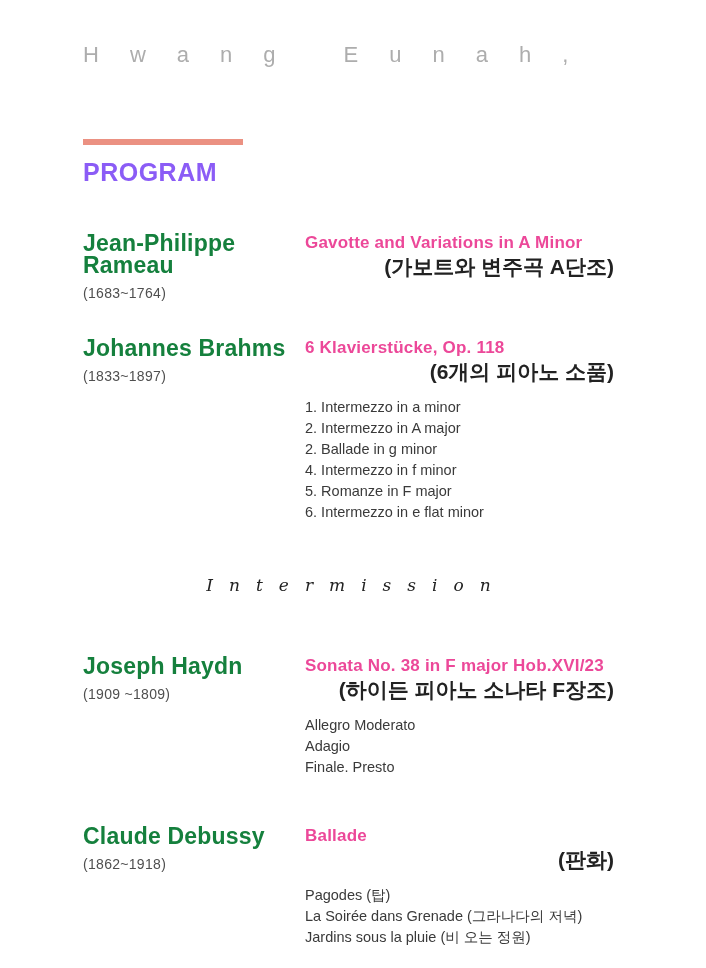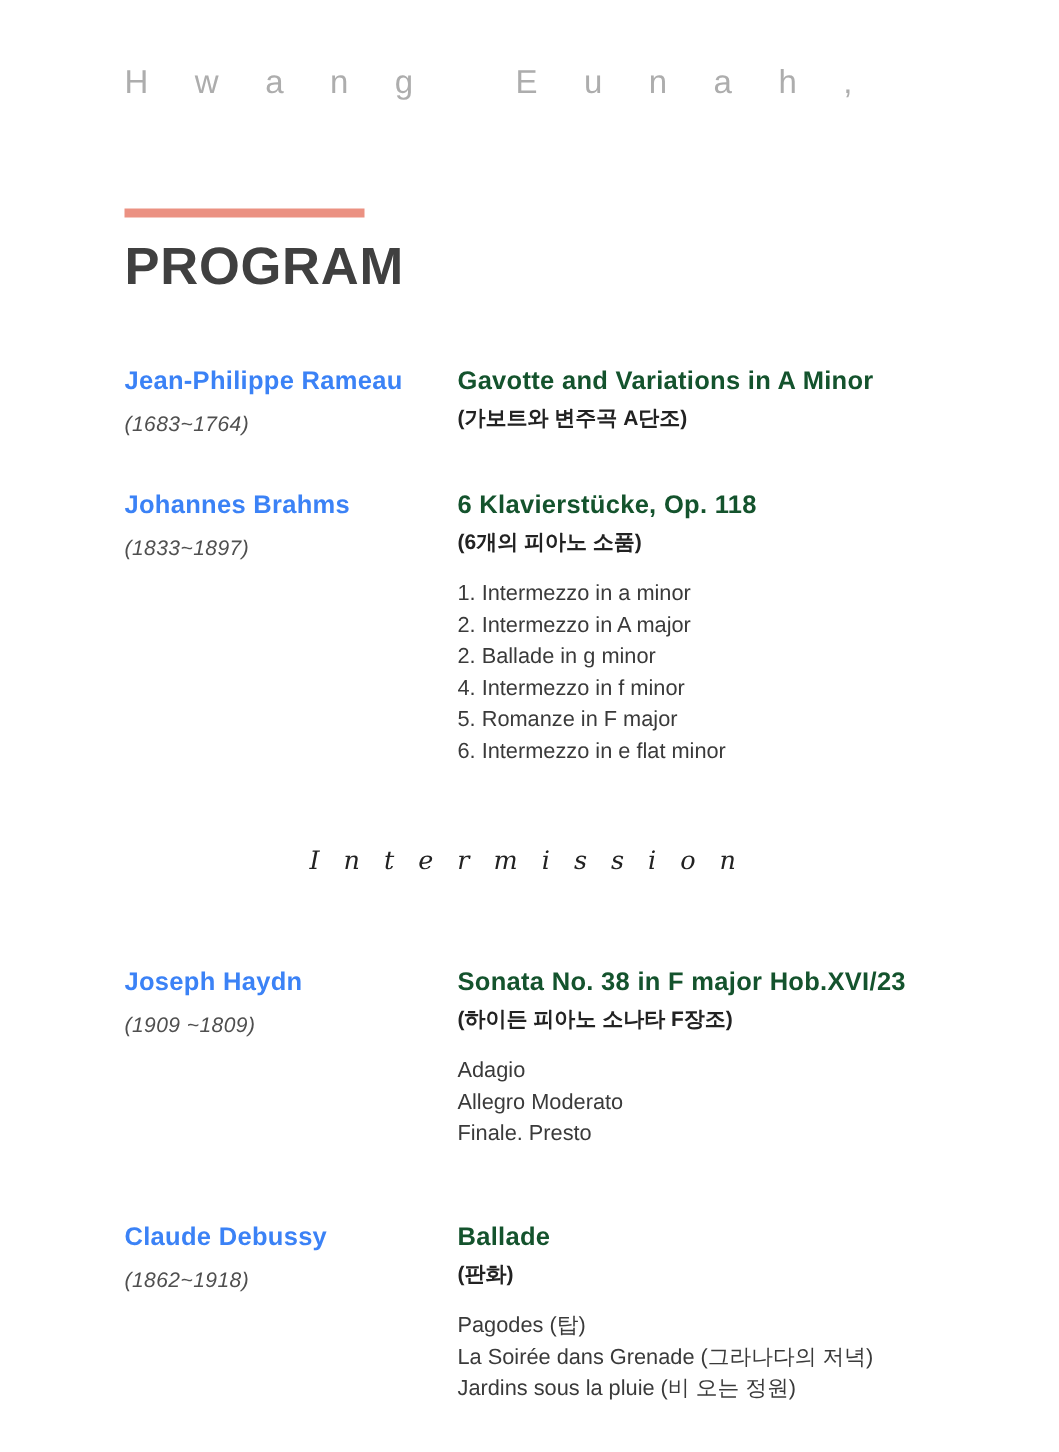--- a/index.html
+++ b/index.html
@@ -23,47 +23,47 @@
     line-height: 26px;
     font-weight: 400;
   }
   .accent-divider {
     width: 160px; height: 6px;
     background: #EB9182;
     margin-top: 71px;
   }
   .page-title {
     margin-top: 13px;
-    font-size: 35px;
+    font-size: 25px;
     font-weight: 700;
-    color: #404040;
+    color: #8b5cf6;
     letter-spacing: 0.5px;
   }
   .entries { margin-top: 45px; }
   .entry { display: flex; align-items: flex-start; }
   .entry-left { width: 222px; flex: none; }
   .entry-right { flex: 1; }
   .composer {
-    font-size: 17px; font-weight: 700; color: #3b82f6;
+    font-size: 23px; font-weight: 700; color: #15803d;
     line-height: 22px; letter-spacing: 0.2px;
   }
   .dates {
     margin-top: 9px;
     font-size: 14px; color: #4F4F4F;
     letter-spacing: 0.3px;
-    font-style: italic;
   }
   .piece {
-    font-size: 17px; font-weight: 700; color: #14532d;
+    font-size: 17px; font-weight: 700; color: #ec4899;
     line-height: 22px; letter-spacing: 0.2px;
   }
   .piece-kr {
     margin-top: 3px;
-    font-size: 14px; font-weight: 700; color: #222222;
+    font-size: 21px; font-weight: 700; color: #222222;
     line-height: 20px;
+    text-align: right;
   }
   .movements { margin-top: 15px; }
   .movement {
     font-size: 14.5px; color: #3A3A3A;
     line-height: 21px;
   }
   .entry-rameau  { margin-bottom: 36px; }
   .entry-brahms  { margin-bottom: 0; }
   .entry-haydn   { margin-bottom: 47px; }
   .entry-debussy { margin-bottom: 0; }
@@ -126,22 +126,22 @@
 
     <div class="entry entry-haydn">
       <div class="entry-left">
         <div class="composer">Joseph Haydn</div>
         <div class="dates">(1909 ~1809)</div>
       </div>
       <div class="entry-right">
         <div class="piece">Sonata No. 38 in F major Hob.XVI/23</div>
         <div class="piece-kr">(하이든 피아노 소나타 F장조)</div>
         <div class="movements">
+          <div class="movement">Allegro Moderato</div>
           <div class="movement">Adagio</div>
-          <div class="movement">Allegro Moderato</div>
           <div class="movement">Finale. Presto</div>
         </div>
       </div>
     </div>
 
     <div class="entry entry-debussy">
       <div class="entry-left">
         <div class="composer">Claude Debussy</div>
         <div class="dates">(1862~1918)</div>
       </div>

